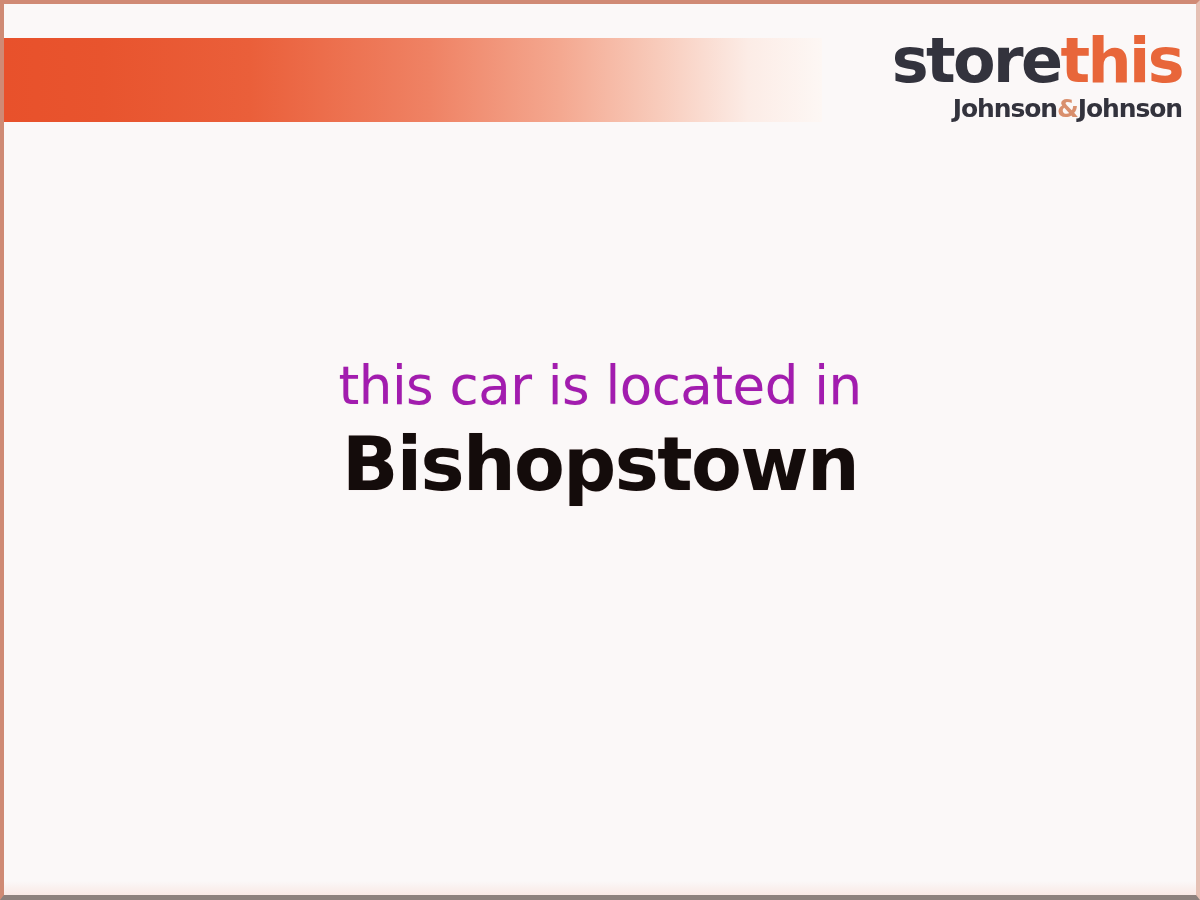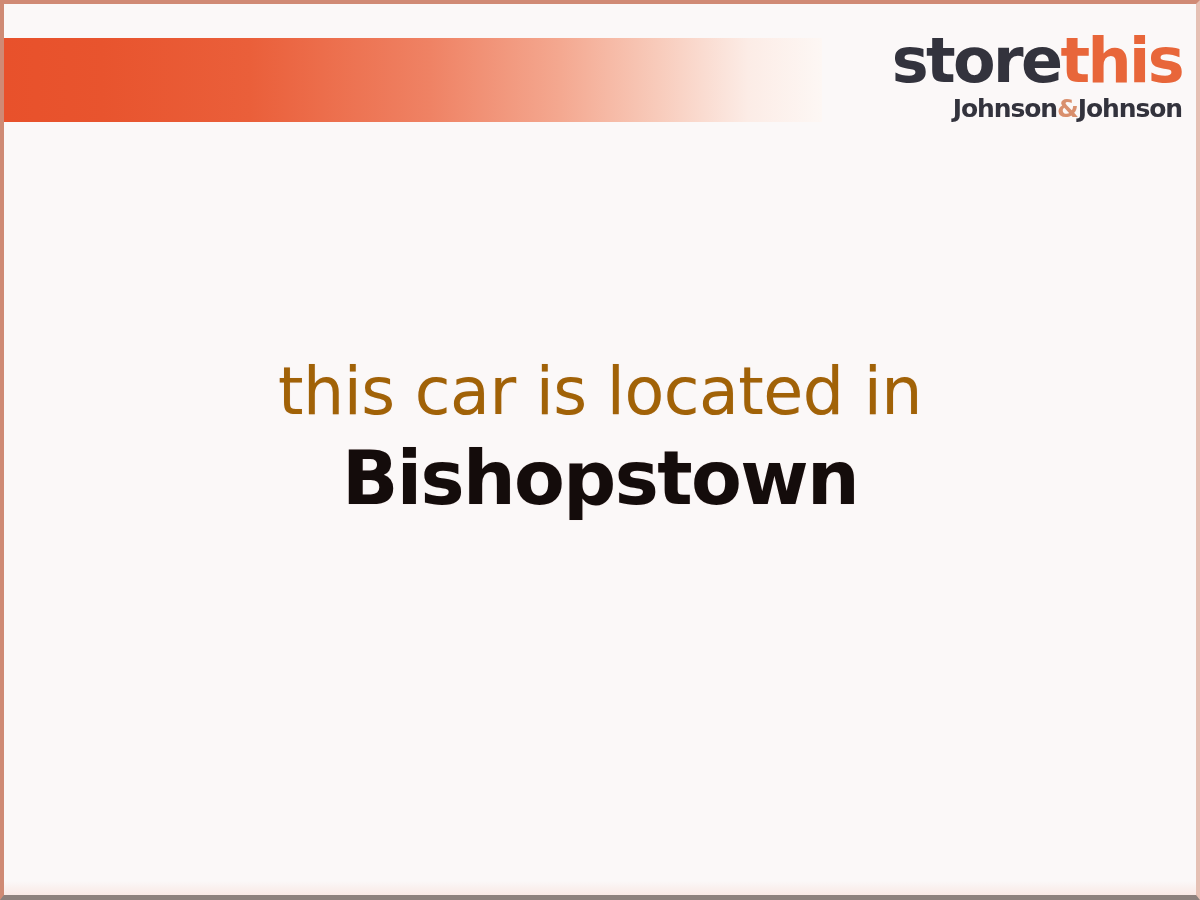--- a/index.html
+++ b/index.html
@@ -102,23 +102,23 @@
     position: absolute;
     left: 0;
     right: 0;
     top: 352px;
     text-align: center;
   }
   .message-line1 {
     display: block;
     font-family: "DejaVu Sans", sans-serif;
     font-weight: 400;
-    font-size: 65px;
+    font-size: 53px;
     letter-spacing: -0.5px;
-    color: #a16207;
+    color: #a21caf;
     line-height: 1.12;
     text-shadow: 0 0 1px rgba(120,40,30,0.18);
   }
   .message-line2 {
     display: block;
     margin-top: 10px;
     font-family: "DejaVu Sans", sans-serif;
     font-weight: 700;
     font-size: 74px;
     letter-spacing: -1.6px;

